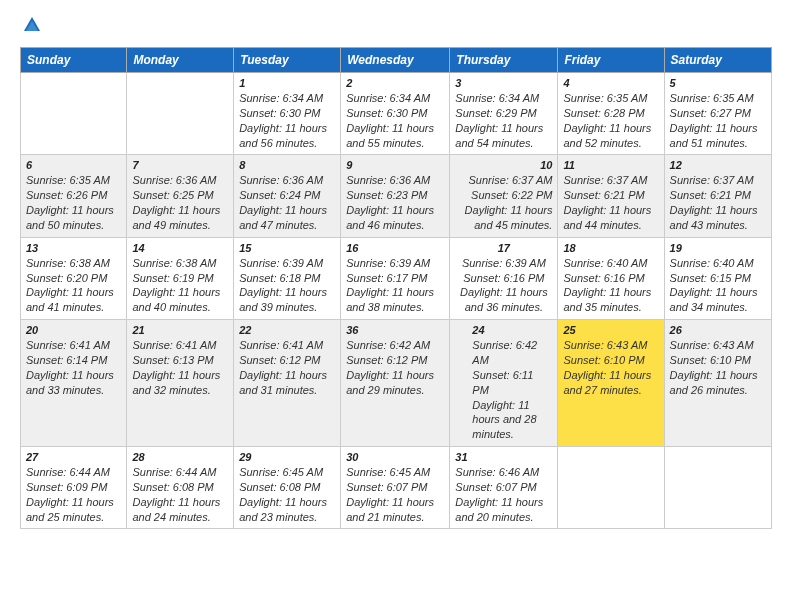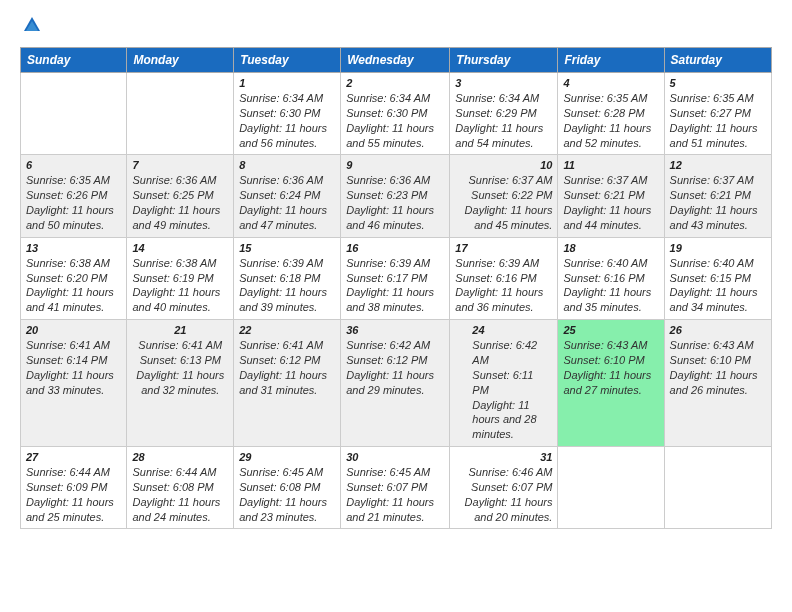--- a/index.html
+++ b/index.html
@@ -204,55 +204,55 @@
             <div class="day-info">Sunrise: 6:38 AM<br>Sunset: 6:19 PM<br>Daylight: 11 hours and 40 minutes.</div>
           </td>
           <td style="background: rgb(255, 255, 255);">
             <span class="day-number">15</span>
             <div class="day-info">Sunrise: 6:39 AM<br>Sunset: 6:18 PM<br>Daylight: 11 hours and 39 minutes.</div>
           </td>
           <td style="background: rgb(255, 255, 255);">
             <span class="day-number">16</span>
             <div class="day-info">Sunrise: 6:39 AM<br>Sunset: 6:17 PM<br>Daylight: 11 hours and 38 minutes.</div>
           </td>
-          <td style="background: rgb(255, 255, 255);">
+          <td style="background: rgb(255, 255, 255); text-align: center;">
             <span class="day-number">17</span>
             <div class="day-info">Sunrise: 6:39 AM<br>Sunset: 6:16 PM<br>Daylight: 11 hours and 36 minutes.</div>
           </td>
           <td style="background: rgb(255, 255, 255);">
             <span class="day-number">18</span>
             <div class="day-info">Sunrise: 6:40 AM<br>Sunset: 6:16 PM<br>Daylight: 11 hours and 35 minutes.</div>
           </td>
           <td style="background: rgb(255, 255, 255);">
             <span class="day-number">19</span>
             <div class="day-info">Sunrise: 6:40 AM<br>Sunset: 6:15 PM<br>Daylight: 11 hours and 34 minutes.</div>
           </td>
         </tr>
         <tr class="row-even">
           <td style="background: rgb(239, 239, 239);">
             <span class="day-number">20</span>
             <div class="day-info">Sunrise: 6:41 AM<br>Sunset: 6:14 PM<br>Daylight: 11 hours and 33 minutes.</div>
           </td>
-          <td style="background: rgb(239, 239, 239); text-align: center;">
+          <td style="background: rgb(239, 239, 239);">
             <span class="day-number">21</span>
             <div class="day-info">Sunrise: 6:41 AM<br>Sunset: 6:13 PM<br>Daylight: 11 hours and 32 minutes.</div>
           </td>
           <td style="background: rgb(239, 239, 239);">
             <span class="day-number">22</span>
             <div class="day-info">Sunrise: 6:41 AM<br>Sunset: 6:12 PM<br>Daylight: 11 hours and 31 minutes.</div>
           </td>
           <td style="background: rgb(239, 239, 239);">
             <span class="day-number">36</span>
             <div class="day-info">Sunrise: 6:42 AM<br>Sunset: 6:12 PM<br>Daylight: 11 hours and 29 minutes.</div>
           </td>
           <td style="background: rgb(239, 239, 239); padding-left: 22px;">
             <span class="day-number">24</span>
             <div class="day-info">Sunrise: 6:42 AM<br>Sunset: 6:11 PM<br>Daylight: 11 hours and 28 minutes.</div>
           </td>
-          <td style="background: #86efac;">
+          <td style="background: #fde047;">
             <span class="day-number">25</span>
             <div class="day-info">Sunrise: 6:43 AM<br>Sunset: 6:10 PM<br>Daylight: 11 hours and 27 minutes.</div>
           </td>
           <td style="background: rgb(239, 239, 239);">
             <span class="day-number">26</span>
             <div class="day-info">Sunrise: 6:43 AM<br>Sunset: 6:10 PM<br>Daylight: 11 hours and 26 minutes.</div>
           </td>
         </tr>
         <tr class="row-odd">
           <td style="background: rgb(255, 255, 255);">
@@ -264,21 +264,21 @@
             <div class="day-info">Sunrise: 6:44 AM<br>Sunset: 6:08 PM<br>Daylight: 11 hours and 24 minutes.</div>
           </td>
           <td style="background: rgb(255, 255, 255);">
             <span class="day-number">29</span>
             <div class="day-info">Sunrise: 6:45 AM<br>Sunset: 6:08 PM<br>Daylight: 11 hours and 23 minutes.</div>
           </td>
           <td style="background: rgb(255, 255, 255);">
             <span class="day-number">30</span>
             <div class="day-info">Sunrise: 6:45 AM<br>Sunset: 6:07 PM<br>Daylight: 11 hours and 21 minutes.</div>
           </td>
-          <td style="background: rgb(255, 255, 255); text-align: right;">
+          <td style="background: rgb(255, 255, 255);">
             <span class="day-number">31</span>
             <div class="day-info">Sunrise: 6:46 AM<br>Sunset: 6:07 PM<br>Daylight: 11 hours and 20 minutes.</div>
           </td>
           <td class="empty-cell" style="background: rgb(255, 255, 255);"></td>
           <td class="empty-cell" style="background: rgb(255, 255, 255);"></td>
         </tr>
       </tbody>
   </table>
 </div>
 

